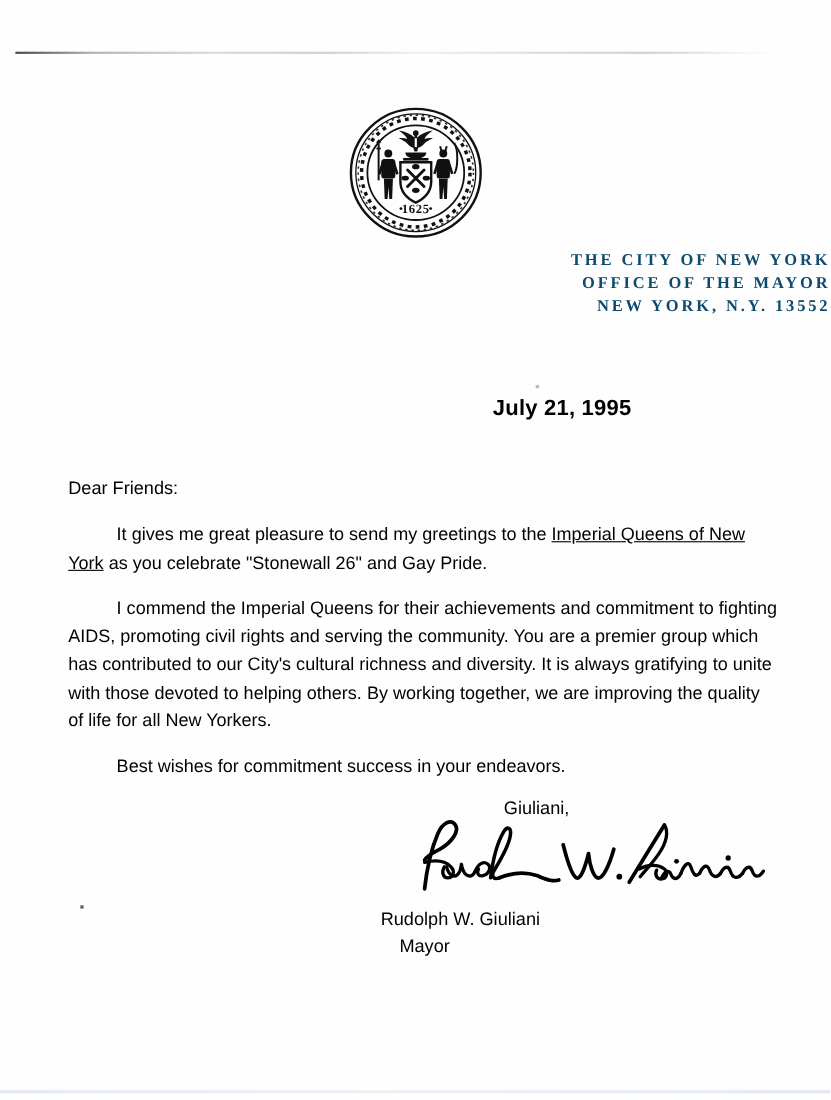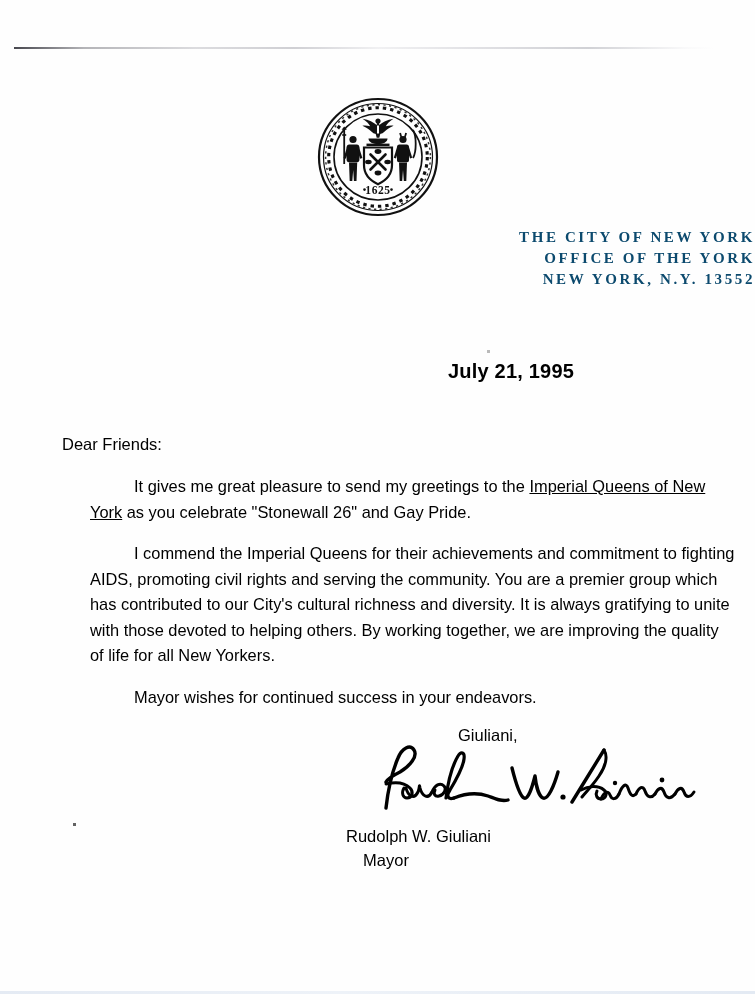--- a/index.html
+++ b/index.html
@@ -95,21 +95,20 @@
     font-size: 16.5px;
   }
   .body {
     position: absolute;
     top: 474px;
     left: 62px;
     width: 645px;
     font-size: 16.4px;
     line-height: 25.5px;
     text-align: left;
-    margin-left: 28px;
   }
   .body p {
     margin: 0 0 16px 0;
     text-indent: 44px;
   }
   .body p:last-child { margin-bottom: 0; }
   .u { text-decoration: underline; }
 
   
   .sign-closing {
@@ -222,33 +221,33 @@
 
       <g fill="#111">
         <circle cx="50.5" cy="93.6" r="1.3"></circle>
         <circle cx="77.5" cy="93.6" r="1.3"></circle>
       </g>
       <text x="64" y="97.5" text-anchor="middle" font-family="Liberation Serif, serif" font-size="11.5" font-weight="700" fill="#111" letter-spacing="0.6">1625</text>
     </svg>
 
     <div class="lh-lines">
       <div class="lh-line">THE CITY OF NEW YORK</div>
-      <div class="lh-line">OFFICE OF THE YORK</div>
+      <div class="lh-line">OFFICE OF THE MAYOR</div>
       <div class="lh-line">NEW YORK, N.Y. 13552</div>
     </div>
   </div>
 
   <div class="date">July 21, 1995</div>
 
   <div class="salutation">Dear Friends:</div>
 
   <div class="body">
     <p><span>It gives me great pleasure to send my greetings to the </span><span class="u">Imperial Queens of New York</span><span> as you celebrate "Stonewall 26" and Gay Pride.</span></p>
     <p>I commend the Imperial Queens for their achievements and commitment to fighting AIDS, promoting civil rights and serving the community.  You are a premier group which has contributed to our City's cultural richness and diversity.  It is always gratifying to unite with those devoted to helping others.  By working together, we are improving the quality of life for all New Yorkers.</p>
-    <p>Mayor wishes for continued success in your endeavors.</p>
+    <p>Best wishes for commitment success in your endeavors.</p>
   </div>
 
   <div class="sign-closing">Giuliani,</div>
 
   <svg class="signature-svg" width="330" height="72" viewBox="0 0 330 72">
     <g fill="none" stroke="#000" stroke-linecap="round" stroke-linejoin="round">
 
       <path d="M14 66 C16 48 20 30 26 16 C30 6 38 2 42 8 C46 14 38 24 28 30
                C22 33 16 36 14 40" stroke-width="3.4"></path>
       <path d="M14 42 C22 40 32 40 38 46 C42 50 40 56 35 56 C31 56 29 51 32 46" stroke-width="3.0"></path>

